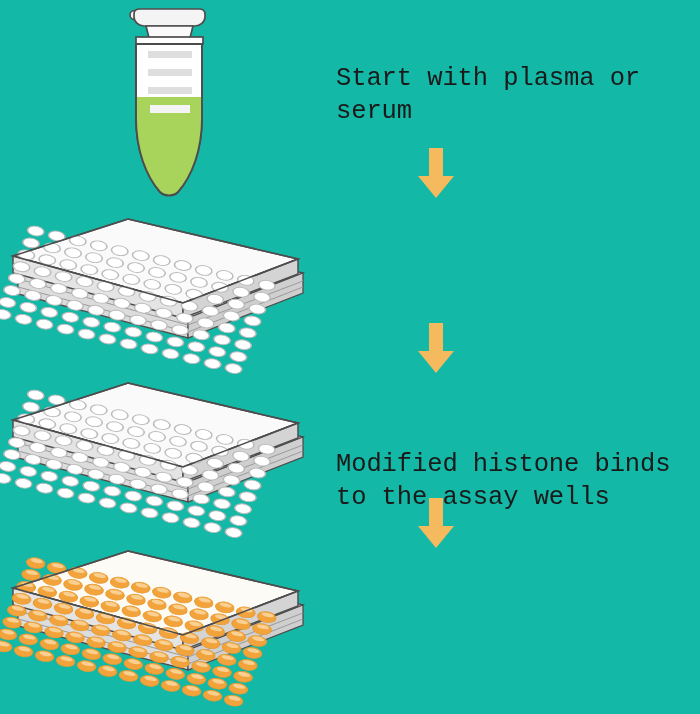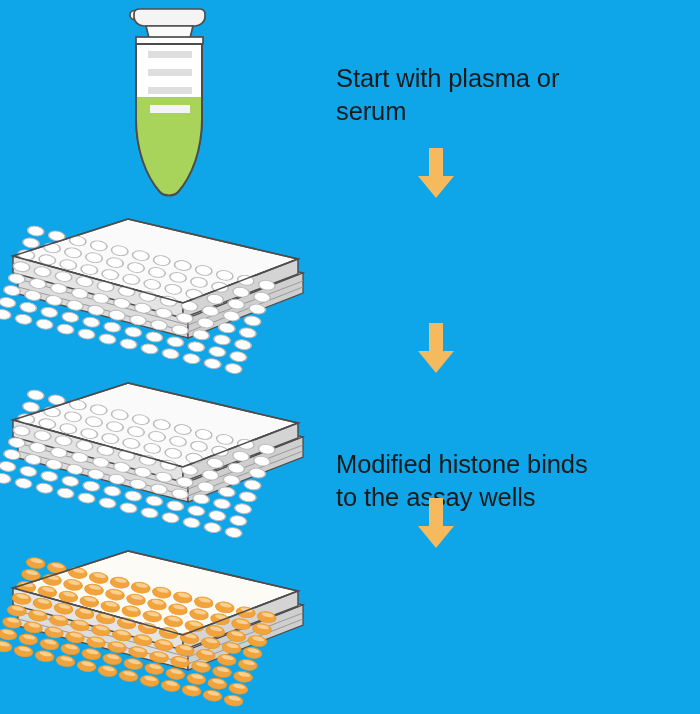--- a/index.html
+++ b/index.html
@@ -12,21 +12,22 @@
     font-family: "Liberation Sans", sans-serif;
     width: 700px;
     height: 714px;
     overflow: hidden;
     position: relative;
   }
   #diagram {
     position: relative;
     width: 700px;
     height: 714px;
-    background: #0ea5e9;
+    background: #14b8a6;
+    font-family: Liberation Mono, monospace;
   }
   .step {
     position: absolute;
     left: 0;
     width: 700px;
   }
   .step-graphic {
     position: absolute;
     left: 0;
     top: 0;

